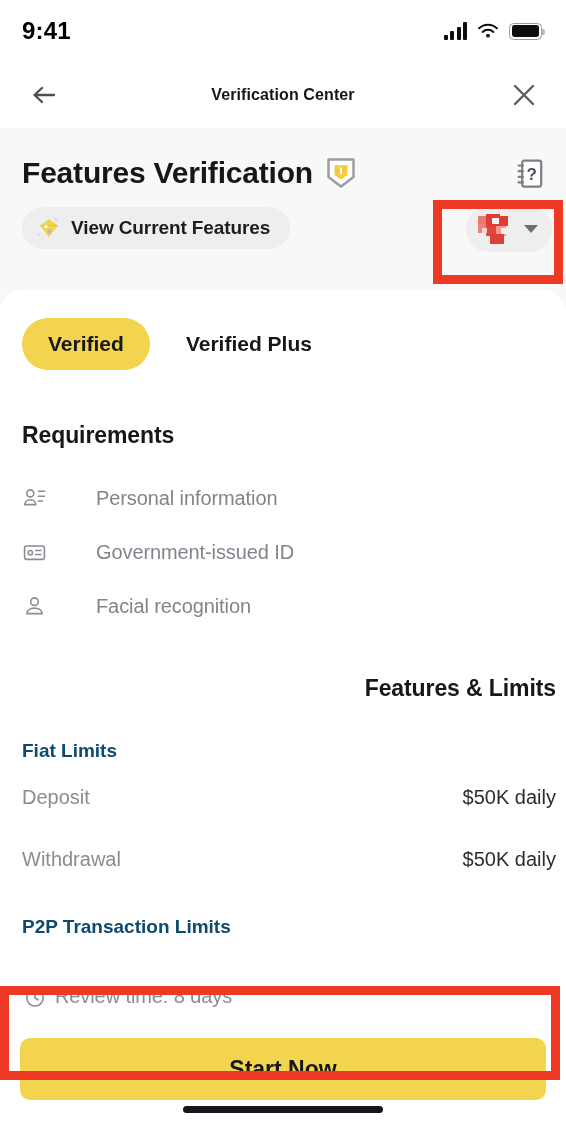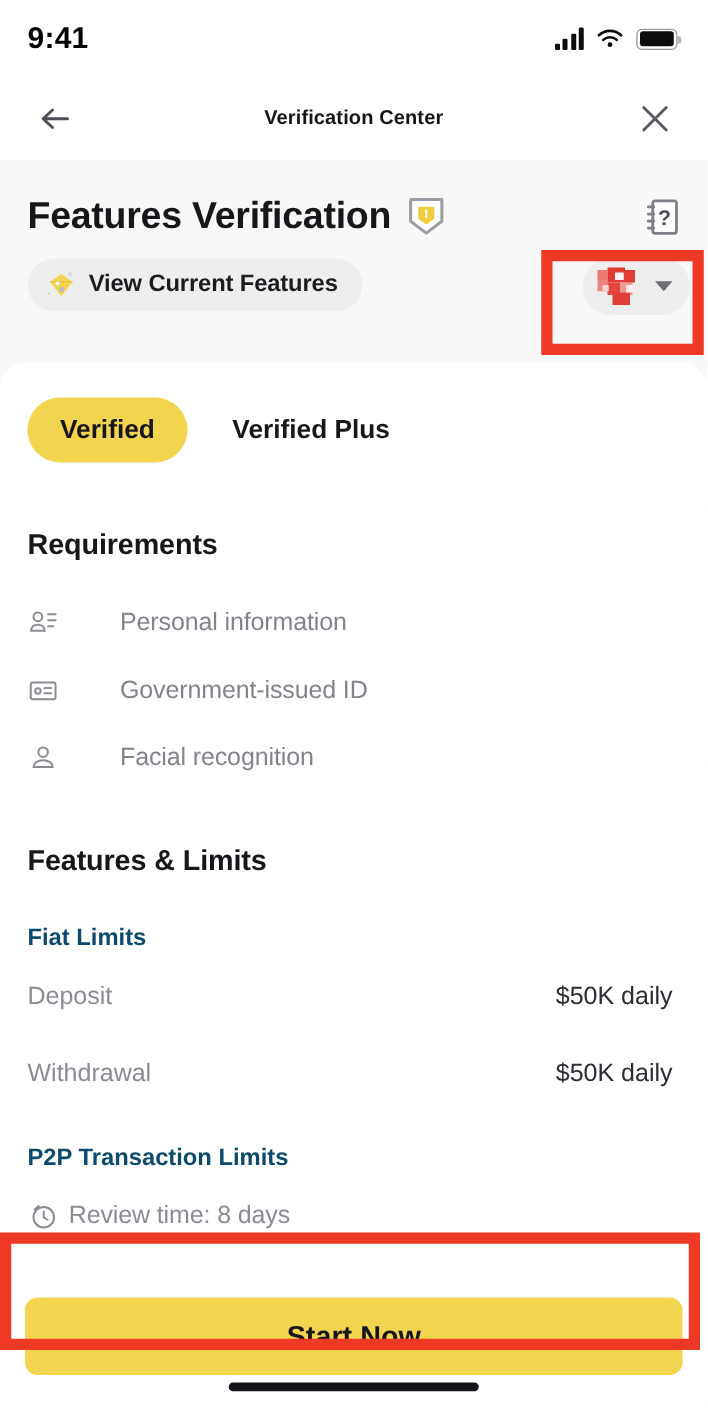--- a/index.html
+++ b/index.html
@@ -198,21 +198,21 @@
     border-right: 7px solid transparent;
     border-top: 8px solid #6e6e76;
   }
 
   
   .card {
     position: absolute;
     top: 290px; left: 0; right: 0; bottom: 0;
     background: #ffffff;
     border-radius: 22px 22px 0 0;
-    padding: 28px 28px 0 22px;
+    padding: 28px 10px 0 22px;
     overflow: hidden;
   }
 
   .tabs {
     display: flex;
     align-items: center;
     gap: 10px;
   }
   .tab {
     height: 52px;
@@ -251,21 +251,21 @@
     justify-content: center;
     flex: 0 0 24px;
   }
   .req-label {
     font-size: 20px;
     color: #83838c;
     letter-spacing: -0.1px;
     margin-left: 36px;
   }
 
-  .feat-title { margin-top: 42px; }
+  .feat-title { margin-top: 42px; text-align: right; }
 
   .sub-title {
     margin-top: 38px;
     font-size: 19px;
     font-weight: bold;
     color: #0c4a6e;
   }
 
   .limit-row {
     display: flex;
@@ -315,21 +315,20 @@
     width: 100%;
     height: 62px;
     border: none;
     border-radius: 10px;
     background: #f2d44f;
     font-family: "Liberation Sans", sans-serif;
     font-size: 23px;
     font-weight: bold;
     color: #17171b;
     cursor: pointer;
-    margin-top: 24px;
   }
 
   
   .hl {
     position: absolute;
     border: 9px solid #ee3a24;
     pointer-events: none;
     z-index: 20;
   }
   .hl-cta {

